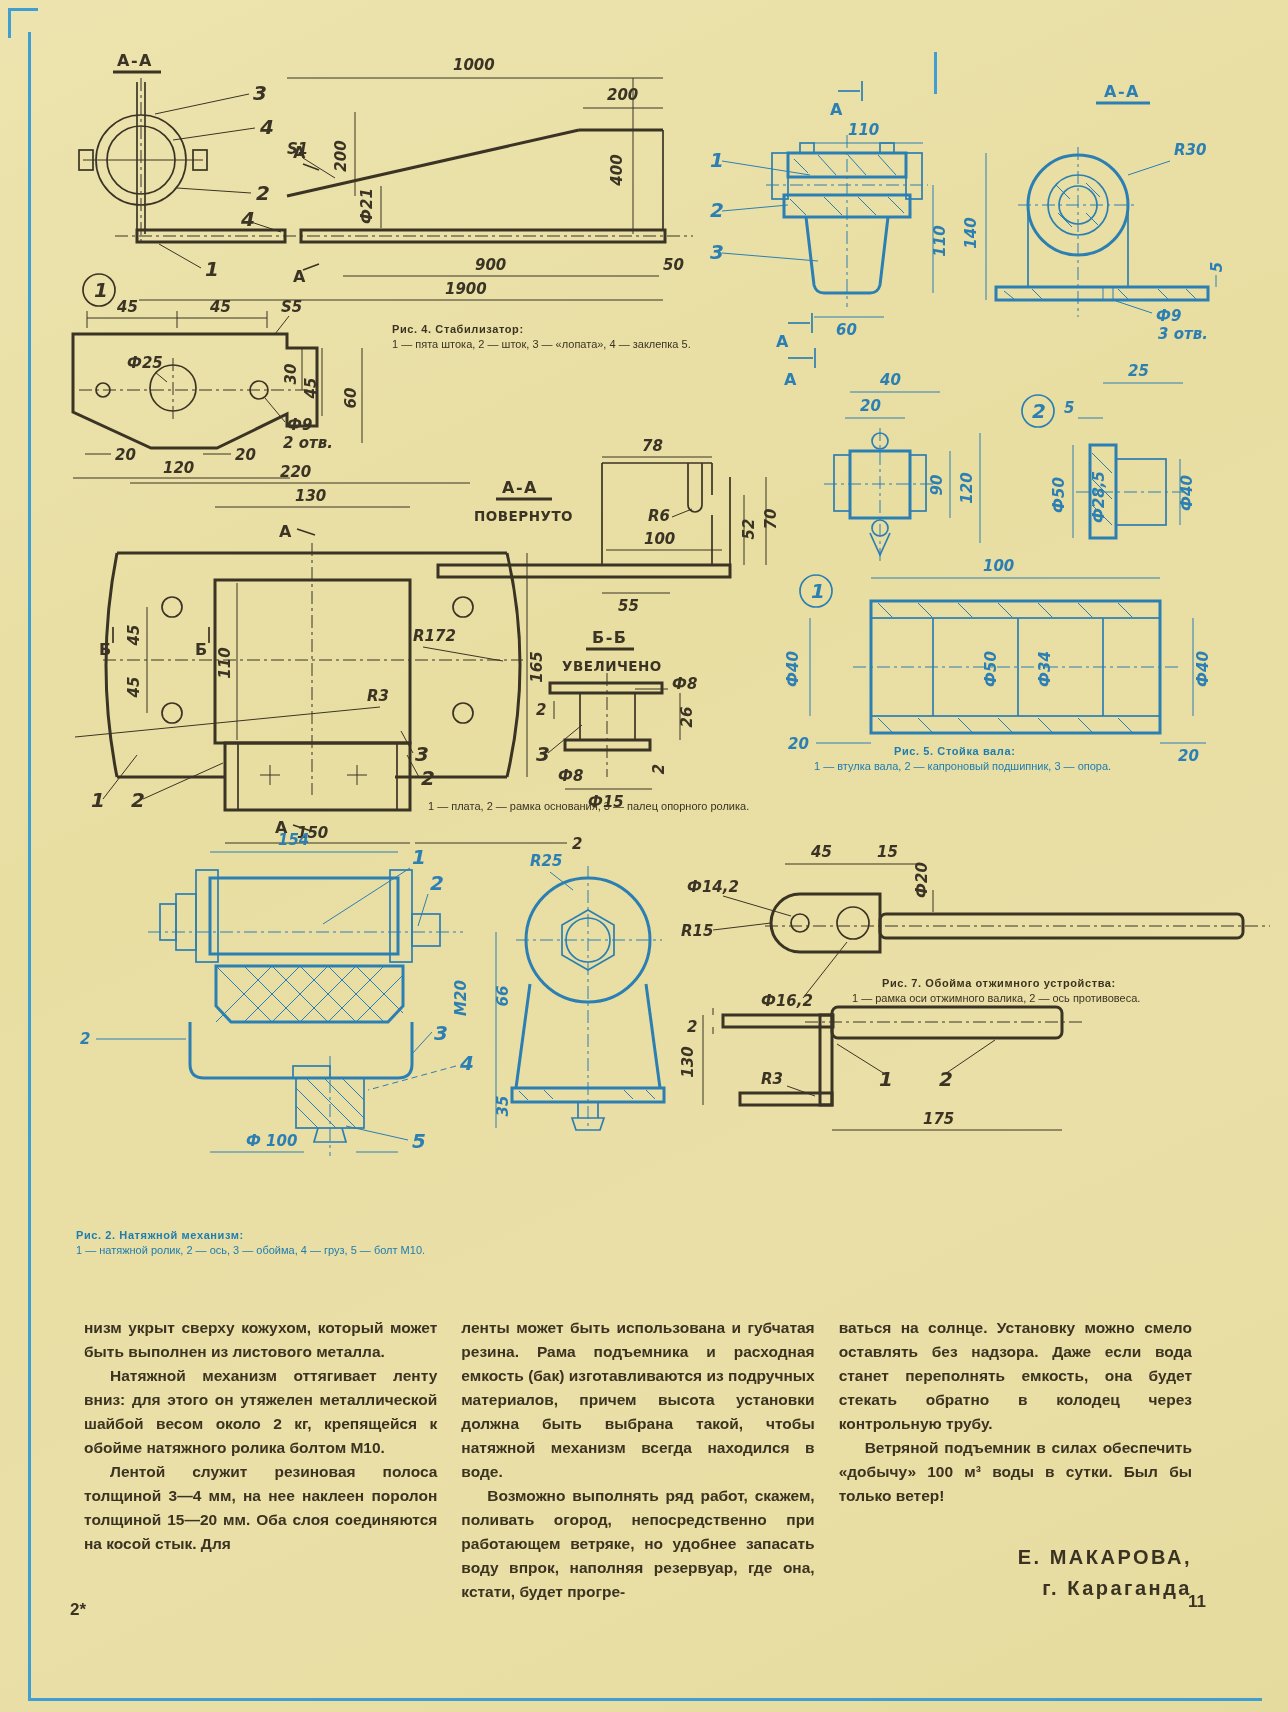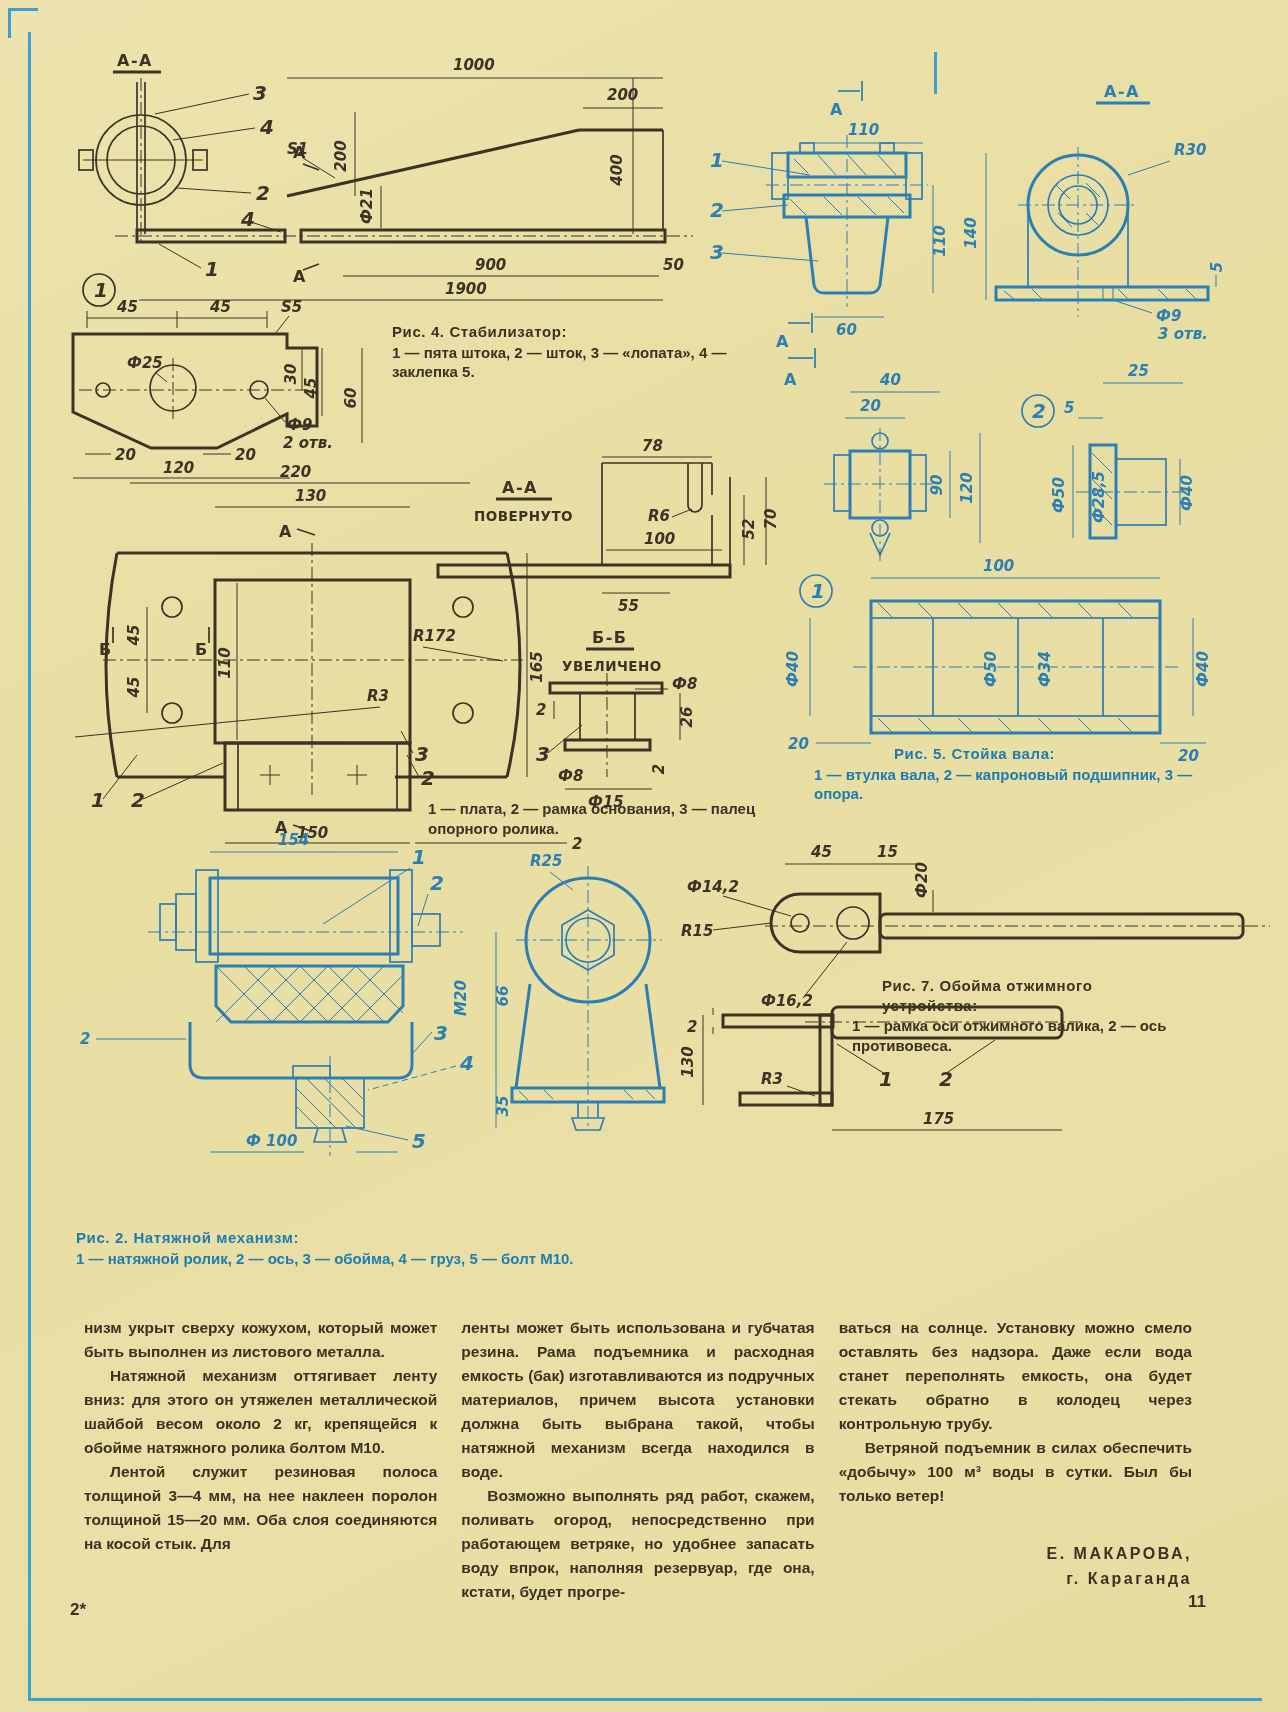--- a/index.html
+++ b/index.html
@@ -14,30 +14,30 @@
   .bl{stroke:#2c7fb2;fill:none;stroke-width:1.7}
   .blt{stroke:#2c7fb2;fill:none;stroke-width:3}
   .thin{stroke-width:1}
   .dash{stroke-dasharray:13 4 3 4}
   text.dim{font:italic 700 15px "DejaVu Sans",sans-serif}
   text.cal{font:italic 700 20px "DejaVu Sans",sans-serif}
   text.sec{font:700 16px "DejaVu Sans",sans-serif;letter-spacing:1.5px}
   text.note{font:700 13.5px "DejaVu Sans",sans-serif;letter-spacing:.5px}
   .fb{fill:#3b3425}
   .fl{fill:#2c7fb2}
-  .caption{position:absolute;color:#3b3322;font-size:15px;line-height:1.3;width:350px}
+  .caption{position:absolute;color:#3b3322;font-size:11px;line-height:1.3;width:350px}
   .caption .t{font-weight:700;letter-spacing:.6px}
-  .caption .l{font-weight:700;margin-top:1px}
+  .caption .l{font-weight:400;margin-top:1px}
   .blue-c{color:#1d7cb0}
   .cols{position:absolute;left:84px;top:1316px;width:1108px;display:flex;gap:24px;
     color:#3b3322;font-weight:700;font-size:15.5px;line-height:1.55;text-align:justify}
   .col{flex:1}
   .col p{margin:0}
   .col p.ind{text-indent:26px}
-  .sig{margin-top:34px;text-align:right;letter-spacing:2.5px;font-size:16px}
+  .sig{margin-top:34px;text-align:right;letter-spacing:2.5px;font-size:20px}
   .footer{position:absolute;font-weight:700;font-size:17px;color:#3b3322}
 </style>
 </head>
 <body>
 
 <div class="page">
 
   <div class="frame" style="left:8px;top:8px;width:30px;height:3px"></div>
   <div class="frame" style="left:8px;top:8px;width:3px;height:30px"></div>
   <div class="frame" style="left:28px;top:32px;width:3px;height:1668px"></div>

